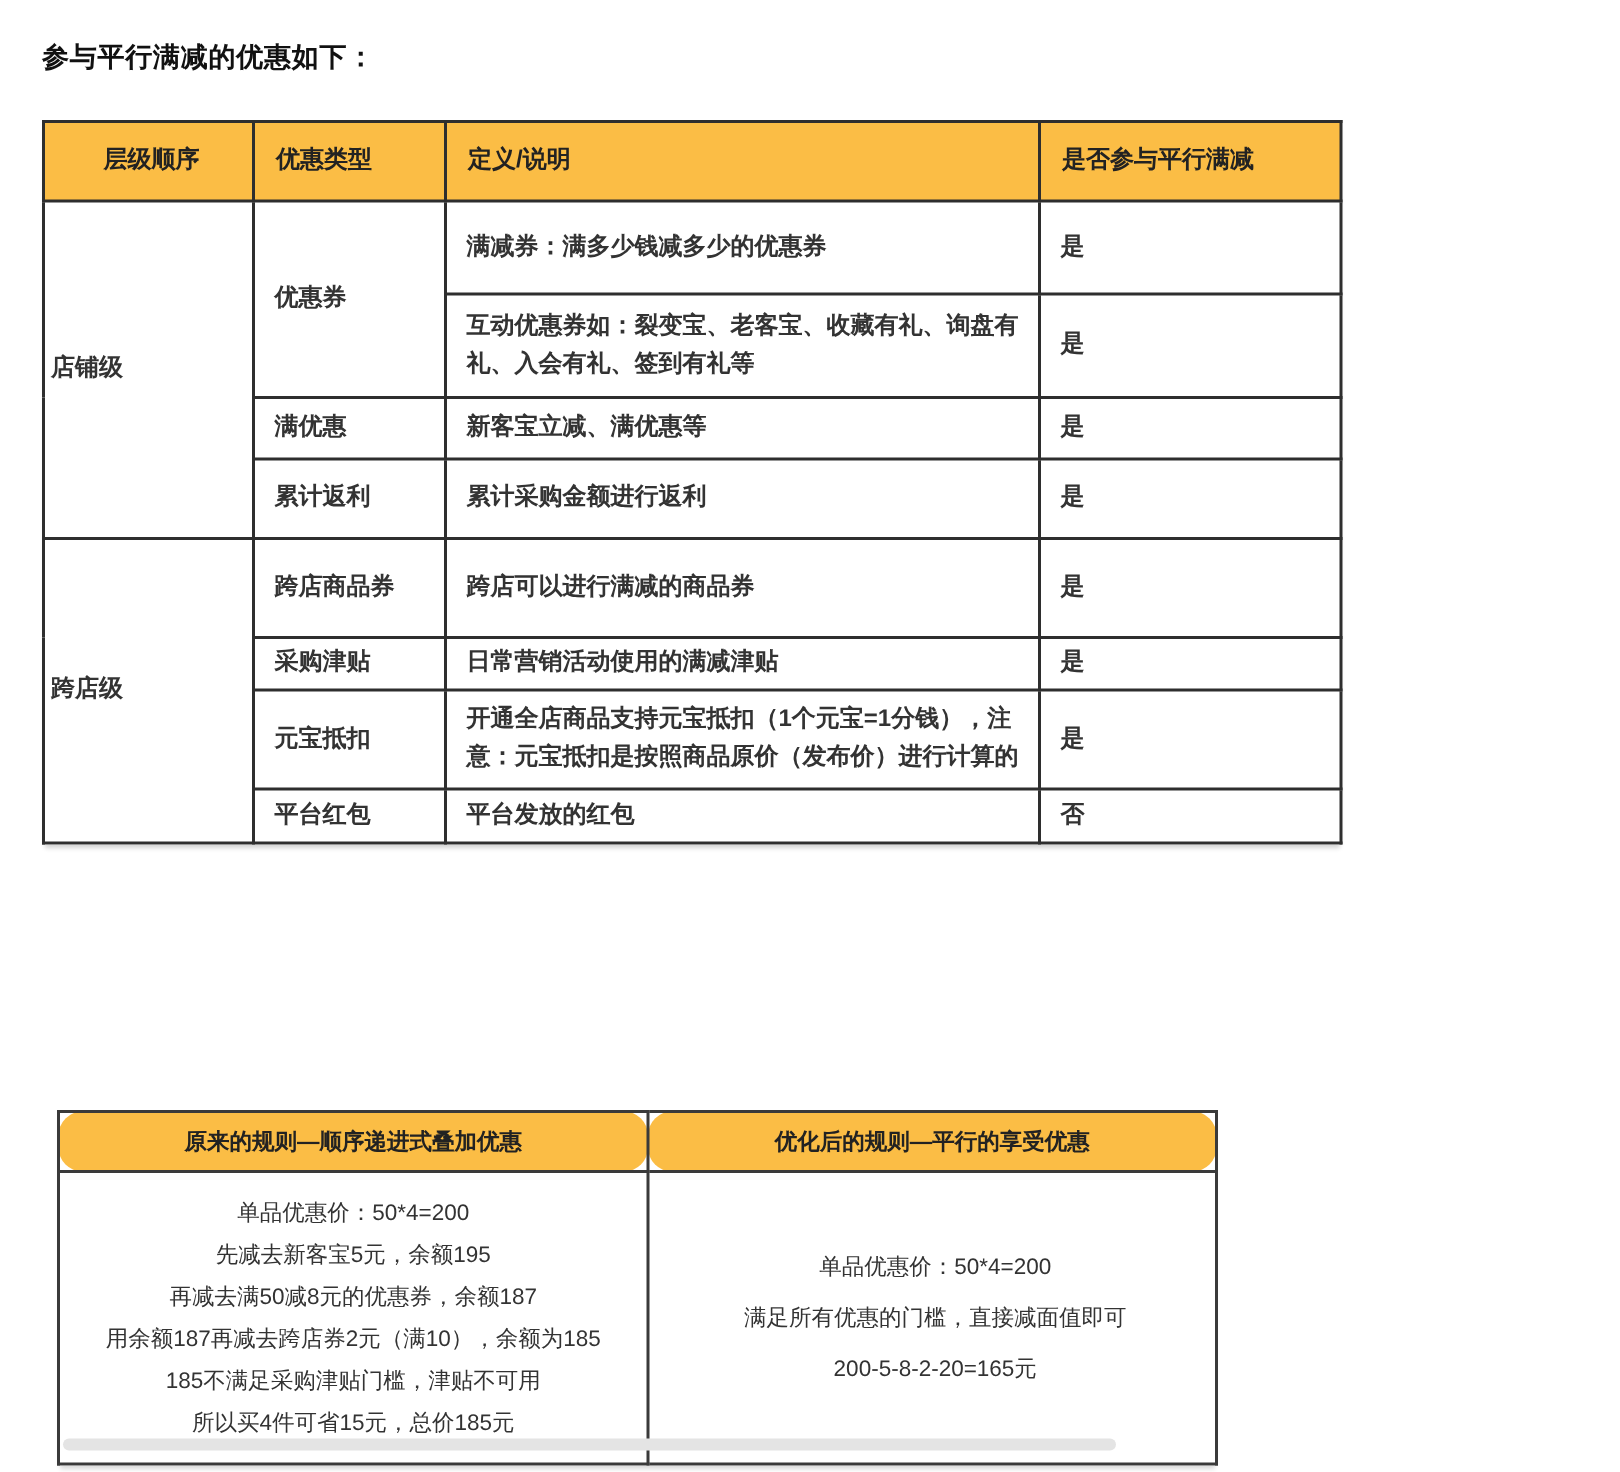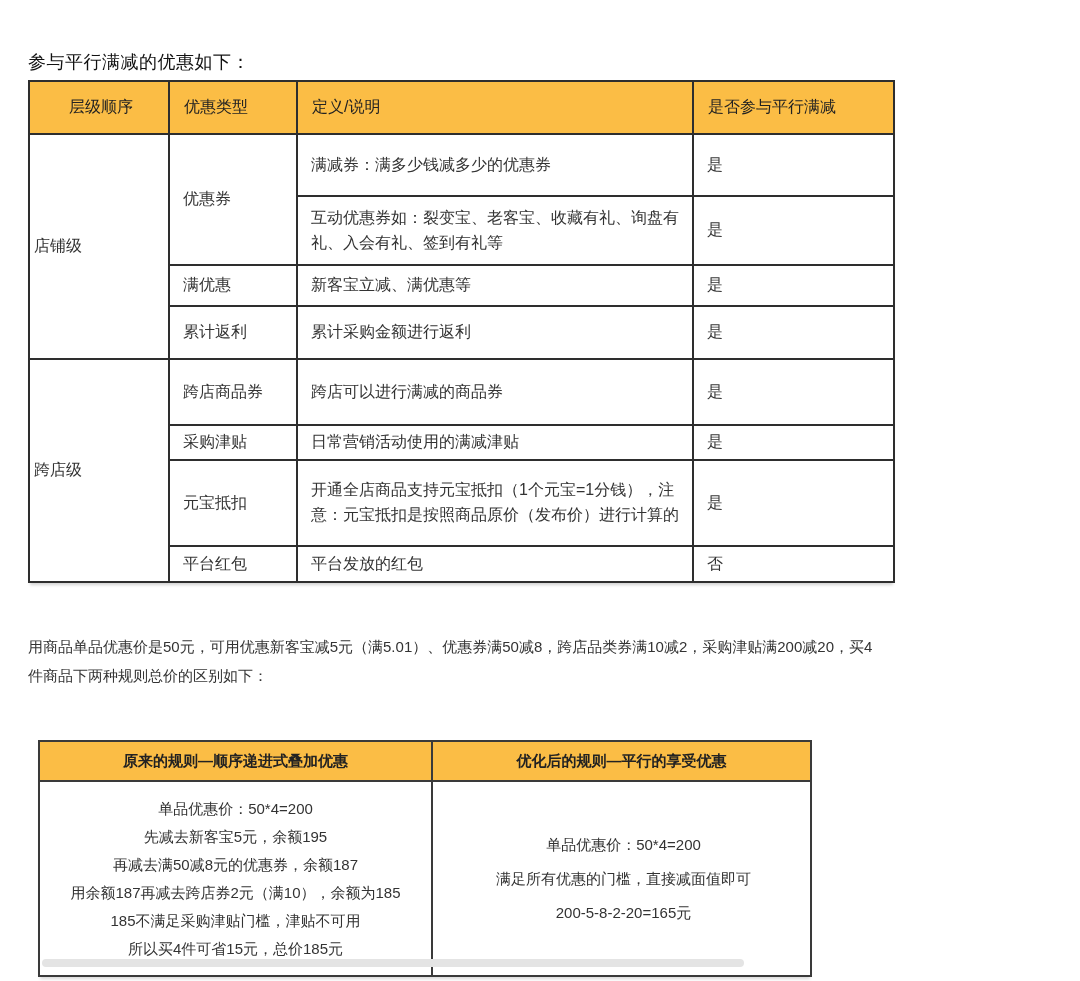--- a/index.html
+++ b/index.html
@@ -3,58 +3,58 @@
 <meta charset="utf-8">
 <style>
   html,body{margin:0;padding:0;}
   body{
     width:1080px;height:981px;background:#ffffff;position:relative;
     font-family:"Liberation Sans","DejaVu Sans",sans-serif;color:#333;
     overflow:hidden;
   }
   .page-title{
     position:absolute;left:28px;top:26px;
-    font-size:18px;font-weight:400;color:#111;letter-spacing:.5px;margin-top:24px;
+    font-size:18px;font-weight:700;color:#111;letter-spacing:.5px;
   }
   
   table{border-collapse:collapse;table-layout:fixed;}
   #t1{
     position:absolute;left:28px;top:80px;width:865px;
     box-shadow:0 4px 3px -2px rgba(0,0,0,.18);
   }
   #t1 th,#t1 td{
-    border:2px solid #2e2e2e;font-size:16px;font-weight:400;
+    border:2px solid #2e2e2e;font-size:16px;font-weight:700;
     text-align:left;vertical-align:middle;color:#333;
     padding:4px 10px 4px 13px;line-height:1.55;word-break:break-all;
   }
   #t1 th{background:#FBBD45;color:#222;padding-left:14px;}
   #t1 th.c1{text-align:center;}
   #t1 td.level-cell{padding-left:4px;padding-right:20px;}
   tr.h-head{height:53px;} tr.h-r1{height:62px;} tr.h-r2{height:69px;}
   tr.h-r3{height:41px;}  tr.h-r4{height:53px;margin-top:32px;} tr.h-r5{height:66px;}
-  tr.h-r6{height:35px;}  tr.h-r7{height:86px;border-radius:27px;} tr.h-r8{height:36px;}
+  tr.h-r6{height:35px;}  tr.h-r7{height:66px;border-radius:27px;} tr.h-r8{height:36px;}
   
   .example{
     position:absolute;left:28px;top:632px;width:852px;
     font-size:15px;line-height:29px;color:#333;
   }
   .example .head{margin-bottom:0;}
   
   #t2{
     position:absolute;left:38px;top:740px;width:772px;
     box-shadow:0 4px 3px -2px rgba(0,0,0,.15);
   }
   #t2 th,#t2 td{
     border:2px solid #3a3a3a;font-size:15px;color:#333;
     vertical-align:middle;
     text-align:center;
   }
   #t2 th{
     background:#FBBD45;color:#222;font-weight:700;text-align:center;
-    height:38px;padding:0 6px;
+    height:38px;padding:0 6px;border-radius:16px;
   }
   #t2 td{height:177px;padding:8px 14px;}
   #t2 td .line{line-height:28px;white-space:nowrap;}
   #t2 td.right-cell{padding-left:18px;}
   #t2 td.right-cell .line{line-height:34px;}
   
   .hscroll{
     position:absolute;left:42px;top:959px;width:702px;height:8px;
     background:#e4e4e4;border-radius:4px;
   }
@@ -116,21 +116,20 @@
   </tr>
   <tr class="h-r8">
     <td>平台红包</td>
     <td>平台发放的红包</td>
     <td>否</td>
   </tr>
 </tbody>
   </table>
 
 <div class="example">
-  <div>用商品单品优惠价是50元，可用优惠新客宝减5元（满5.01）、优惠券满50减8，跨店品类券满10减2，采购津贴满200减20，买4件商品下两种规则总价的区别如下：</div>
 </div>
 
 <table id="t2">
   <colgroup>
     <col style="width:393px">
       <col style="width:379px">
   </colgroup>
   <tbody>
       <tr>
     <th>原来的规则—顺序递进式叠加优惠</th>

